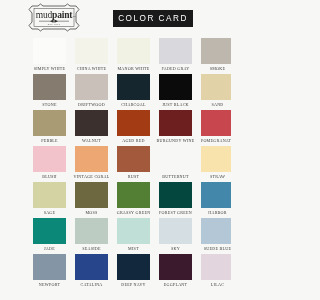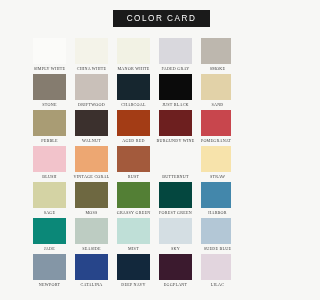--- a/index.html
+++ b/index.html
@@ -48,21 +48,21 @@
   .logo-tm {
     font-family: "Liberation Sans", sans-serif;
     font-size: 2.4px;
     fill: #555;
   }
 
   .banner {
     position: absolute;
     left: 113px;
     top: 10px;
-    width: 97px;
+    width: 80px;
     height: 17px;
     background: #1a1a1a;
     display: flex;
     align-items: center;
     justify-content: center;
   }
   .banner-label {
     color: #ffffff;
     font-family: "Liberation Sans", sans-serif;
     font-size: 8.2px;
@@ -107,20 +107,37 @@
     white-space: nowrap;
     line-height: 6px;
     text-transform: uppercase;
   }
 </style>
 </head>
 <body>
 
 <div class="header">
 
+  <div class="logo-wrap">
+    <svg class="logo-svg" width="56" height="29" viewBox="0 0 56 29" xmlns="http://www.w3.org/2000/svg">
+      <path d="M6 3 L3 6.5 L6 10 L6 19 L3 22.5 L6 26
+               L12 26 L14.5 28 L17 26 L39 26 L41.5 28 L44 26
+               L50 26 L53 22.5 L50 19 L50 10 L53 6.5 L50 3
+               L44 3 L41.5 1 L39 3 L17 3 L14.5 1 L12 3 Z" fill="none" stroke="#2b2b2b" stroke-width="0.7"></path>
+      <rect x="8" y="5.3" width="40" height="18.4" fill="none" stroke="#2b2b2b" stroke-width="0.45"></rect>
+      <text class="logo-text" x="28" y="15" text-anchor="middle">
+        <tspan class="light">mud</tspan><tspan class="bold">paint</tspan>
+      </text>
+      <line x1="13" y1="18.2" x2="43" y2="18.2" stroke="#2b2b2b" stroke-width="0.5"></line>
+      <path d="M24 18.2 L27.5 16.6 L27.5 19.8 Z" fill="#2b2b2b"></path>
+      <path d="M32 18.2 L28.5 16.6 L28.5 19.8 Z" fill="#2b2b2b"></path>
+      <text class="logo-sub" x="28" y="22.2" text-anchor="middle">EST. 2013</text>
+      <text class="logo-tm" x="46.5" y="13.5">TM</text>
+    </svg>
+  </div>
 
   <div class="banner">
     <span class="banner-label">COLOR CARD</span>
   </div>
 
 </div>
 
 <div class="grid">
     <div class="cell">
       <div class="chip" style="background: rgb(251, 251, 249);"></div>

